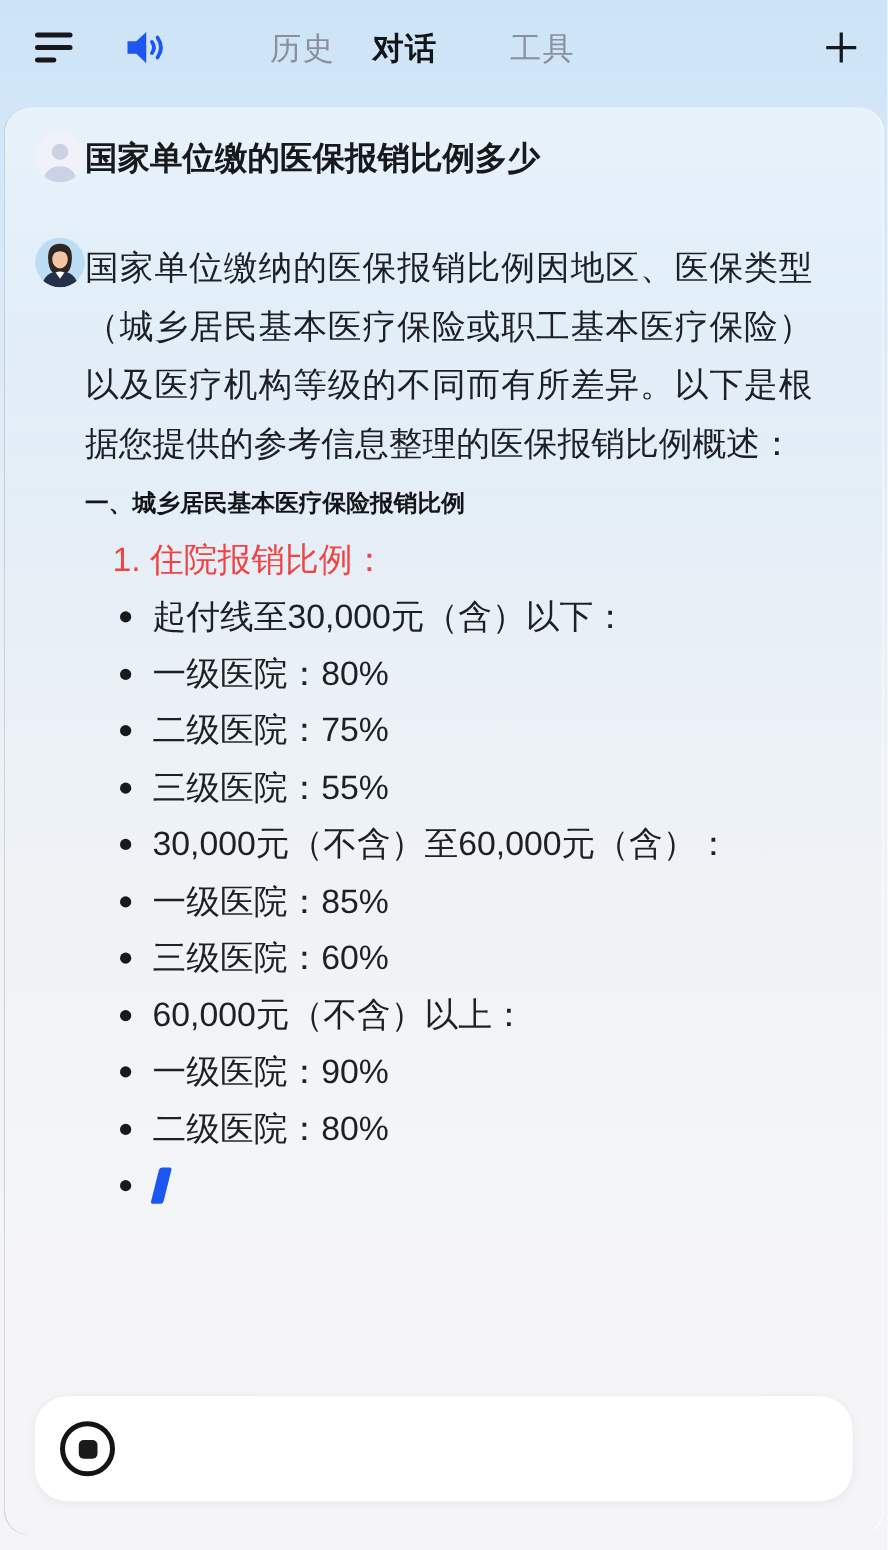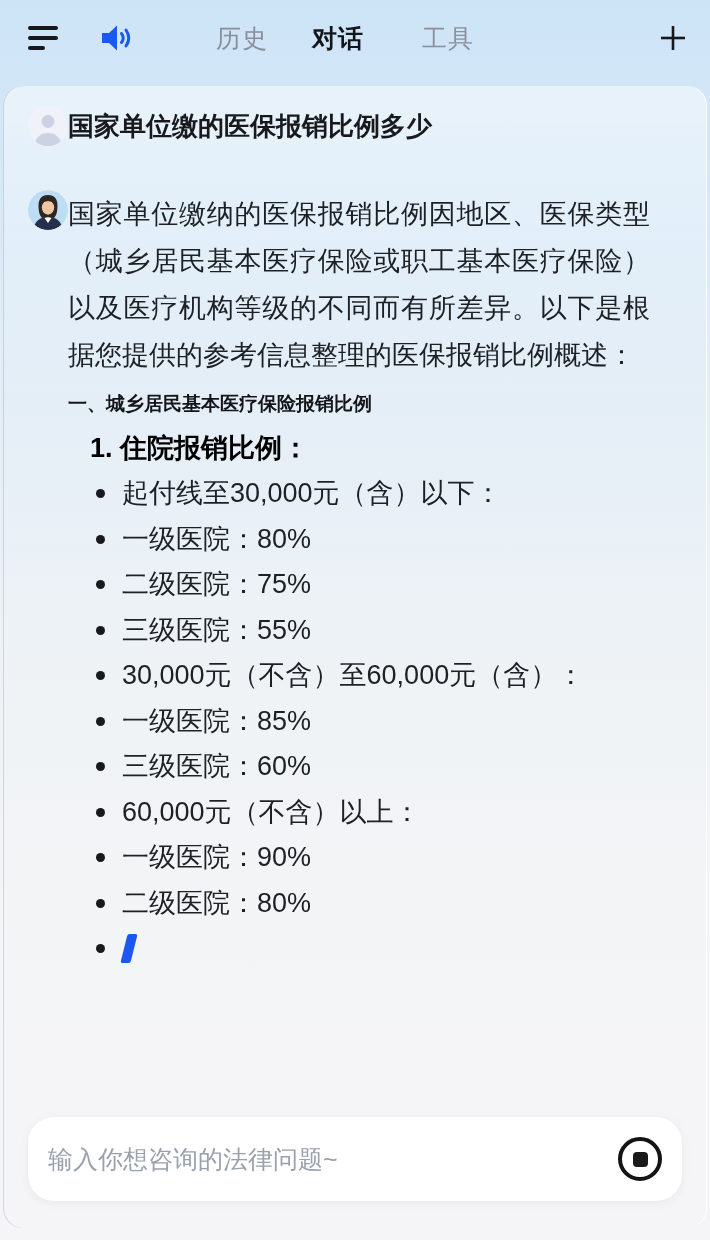--- a/index.html
+++ b/index.html
@@ -21,21 +21,21 @@
   }
   .menu-btn { margin-left: 28px; width: 30px; height: 24px;
     display: flex; flex-direction: column; justify-content: space-between; cursor: pointer; }
   .menu-btn span { height: 4px; background: #16181c; border-radius: 2px; }
   .menu-btn span:nth-child(1) { width: 30px; }
   .menu-btn span:nth-child(2) { width: 30px; }
   .menu-btn span:nth-child(3) { width: 17px; }
   .speaker-btn { margin-left: 40px; width: 36px; height: 36px; cursor: pointer; }
   .tab { font-size: 25px; color: #8a909b; cursor: pointer; letter-spacing: 1px; }
   .tab.t1 { margin-left: 82px; }
-  .tab.t2 { margin-left: 44px; }
+  .tab.t2 { margin-left: 30px; }
   .tab.t3 { margin-left: 58px; }
   .tab.active { color: #131519; font-weight: 700; }
   .plus-btn { margin-left: auto; margin-right: 22px; width: 30px; height: 30px; cursor: pointer; }
 
   
   .chat-panel {
     position: absolute; left: 3px; right: 3px; top: 86px; bottom: 12px;
     border-radius: 20px;
     background: linear-gradient(180deg, rgba(255,255,255,0.50) 0px,
                 rgba(255,255,255,0.18) 180px, rgba(255,255,255,0) 330px);
@@ -58,21 +58,21 @@
   .msg-assistant .avatar { margin-top: 4px; }
   .a-content { width: 582px; }
   .a-content .intro {
     font-size: 27px; line-height: 47px; text-align: justify;
     color: #1d2025; padding-top: 5px;
   }
   .a-content .section-heading {
     font-size: 19px; font-weight: 700; line-height: 45px; margin-top: 2px; color: #131519;
   }
   .a-content .subsection {
-    font-size: 27px; font-weight: 700; line-height: 45px; padding-left: 22px; color: #000000;
+    font-size: 27px; font-weight: 400; line-height: 45px; padding-left: 22px; color: #ef4444;
   }
   .bullet-list { list-style: none; padding-left: 28px; }
   .bullet-list li, .cursor-row {
     display: flex; align-items: center; line-height: 45px; height: 45.5px;
     font-size: 27px; color: #1d2025;
   }
   .bullet-dot { width: 9px; height: 9px; border-radius: 50%; background: #17191d;
     margin-right: 17px; flex: none; }
   .cursor-row { padding-left: 28px; }
   .stream-cursor { width: 10px; height: 29px; background: #1c57f2;
@@ -211,17 +211,16 @@
         </li>
       </ul>
     <div class="cursor-row">
       <span class="bullet-dot"></span>
       <span class="stream-cursor"></span>
     </div>
   </div>
 </div>
 
 <div class="input-bar">
-  <input type="text" placeholder="输入你想咨询的法律问题~" style="">
   <div class="stop-btn">
     <div class="sq"></div>
   </div>
 </div>
 
 </body></html>

